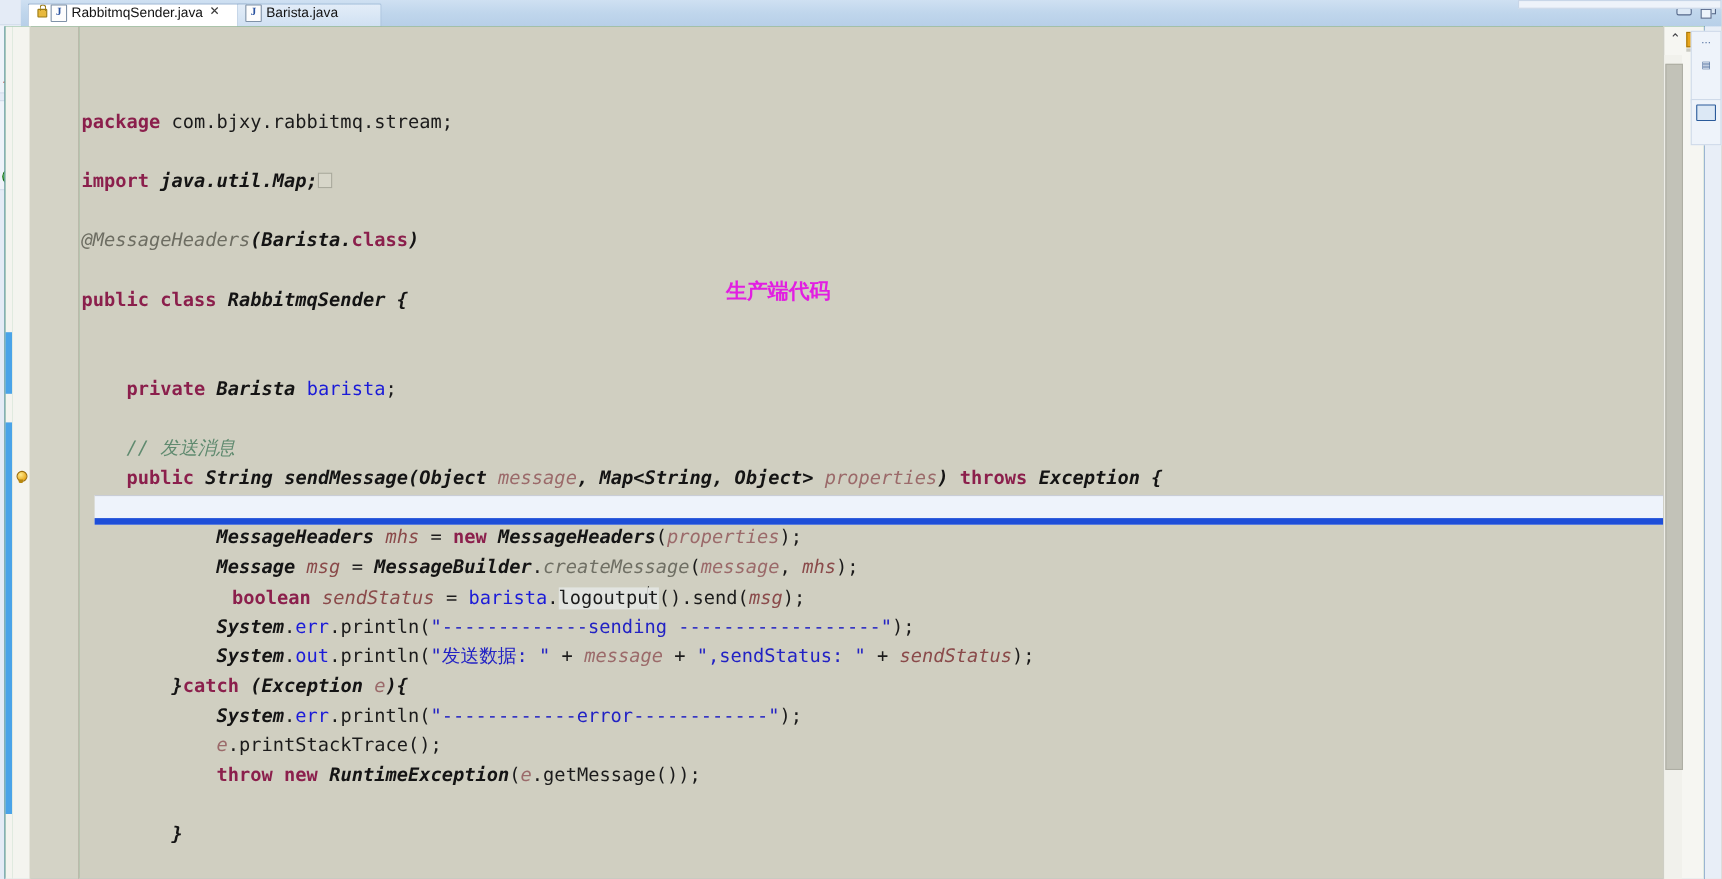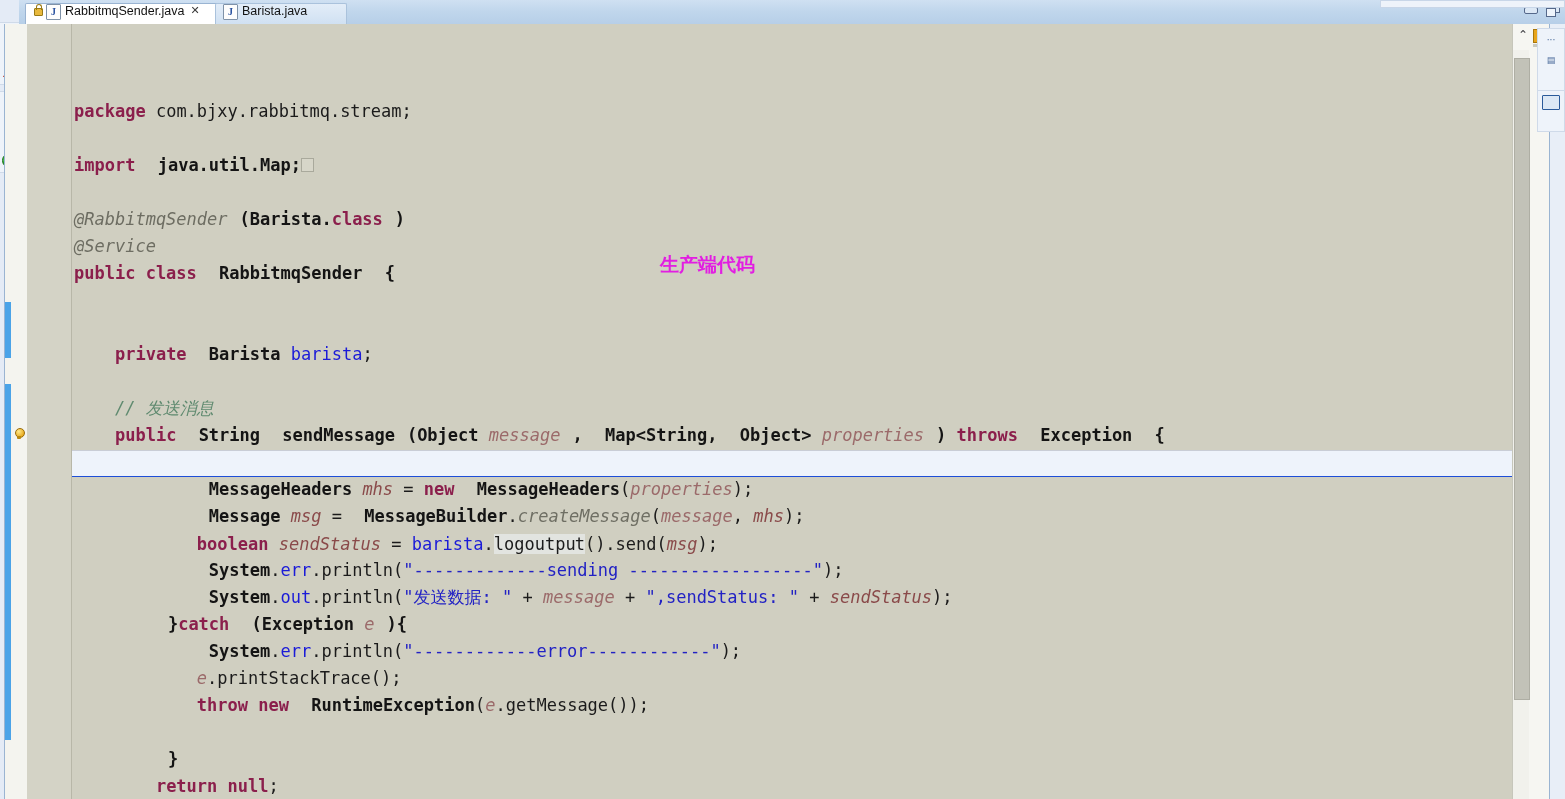--- a/index.html
+++ b/index.html
@@ -139,35 +139,36 @@
     overflow:hidden;background:#d0cfc1;
   }
   .row{
     position:absolute;left:0;right:0;height:26.8px;
     font-family:"DejaVu Sans Mono","Liberation Mono",monospace;
     font-size:17px;line-height:26.8px;white-space:pre;
     color:#1b1b1b;
   }
   .row.cur{
     background:#eef3fb;
-    border-top:1px solid #c9cdd6;border-bottom:1px solid #1d4ed8;
+    border-top:1px solid #c9cdd6;border-bottom:6px solid #1d4ed8;
     box-sizing:border-box;
+    margin-left:14px;
   }
   .codetext{padding-left:2px;display:block;}
 
   
   .k {color:#8b1f4c;font-weight:bold;}        
   .an{color:#6d6d62;font-style:italic;}       
   .cm{color:#5f8a6f;font-style:italic;}       
   .st{color:#2222c4;}                         
   .fl{color:#1b1bd8;}                         
   .pr{color:#9b6a6a;font-style:italic;}       
   .lv{color:#8a4a4a;font-style:italic;}       
   .mt{color:#6f6f64;font-style:italic;}       
-  .id{color:#141414;font-weight:bold;margin-left:12px;} 
+  .id{color:#141414;font-weight:bold;font-style:italic;} 
   .pl{color:#1b1b1b;}                         
   .occ{background:#e2e4e0;}                   
   .caret{
     display:inline-block;width:0;border-left:1.5px solid #111;
     height:20px;vertical-align:-4px;margin:0 -1px;
   }
   .ghost{
     display:inline-block;width:11px;height:12px;
     border:1px solid #a9a99c;vertical-align:-1px;background:#d7d6c9;
   }
@@ -287,27 +288,23 @@
         
         <span class="codetext"><span class="k">import</span> <span class="id">java.util.Map;</span><span class="ghost"></span></span>
       </div>
 
       <div class="row" style="top:75px;">
         <span class="codetext"> </span>
       </div>
 
       <div class="row" style="top:102px;">
         
-        <span class="codetext"><span class="an">@RabbitmqSender</span><span class="id">(Barista.</span><span class="k">class</span><span class="id">)</span></span>
-      </div>
-
-      <div class="row" style="top:129px;">
-        
-        <span class="codetext"><span class="an">@Service</span></span>
-      </div>
+        <span class="codetext"><span class="an">@MessageHeaders</span><span class="id">(Barista.</span><span class="k">class</span><span class="id">)</span></span>
+      </div>
+
 
       <div class="row" style="top:156px;">
         
         <span class="codetext"><span class="k">public class</span> <span class="id">RabbitmqSender</span> <span class="id">{</span></span>
       </div>
 
       <div class="row" style="top:183px;">
         <span class="codetext"> </span>
       </div>
 
@@ -383,24 +380,20 @@
 
       <div class="row" style="top:615px;">
         <span class="codetext"> </span>
       </div>
 
       <div class="row" style="top:642px;">
         
         <span class="codetext">        <span class="id">}</span></span>
       </div>
 
-      <div class="row" style="top:669px;">
-        
-        <span class="codetext">        <span class="k">return null</span><span class="pl">;</span></span>
-      </div>
 
       <div class="row" style="top:696px;">
         
         
       </div>
 
       <div class="row" style="top:723px;">
         
       </div>
 

